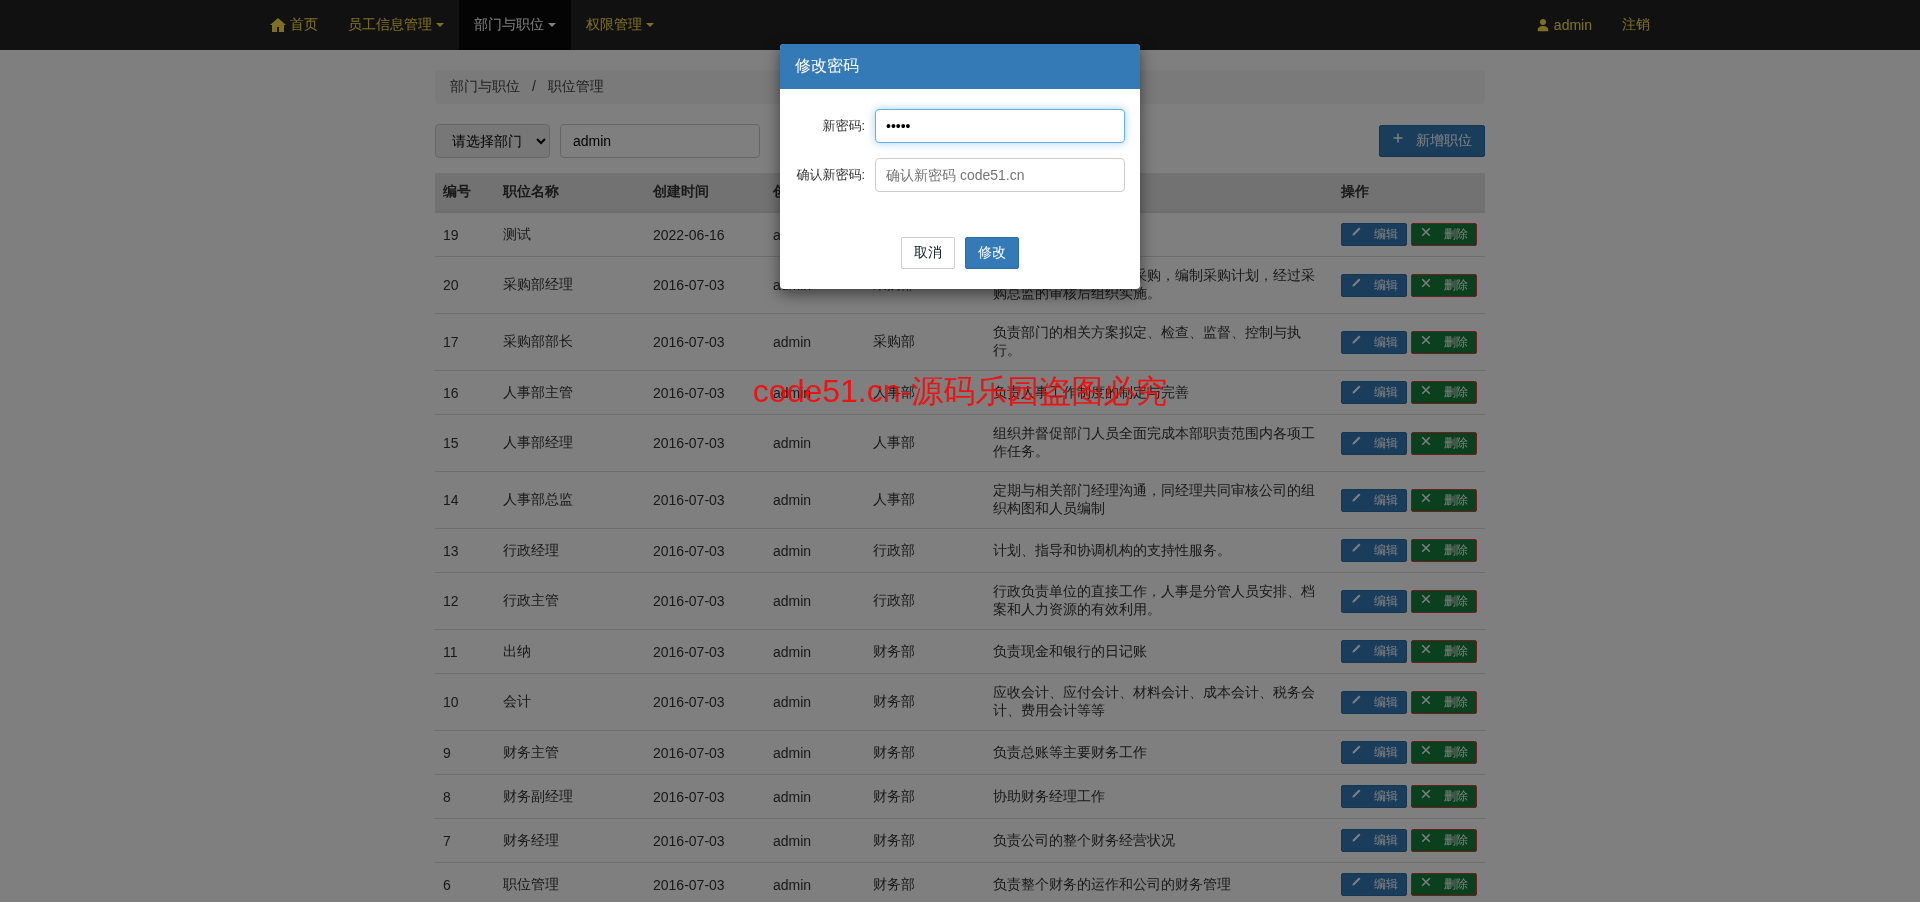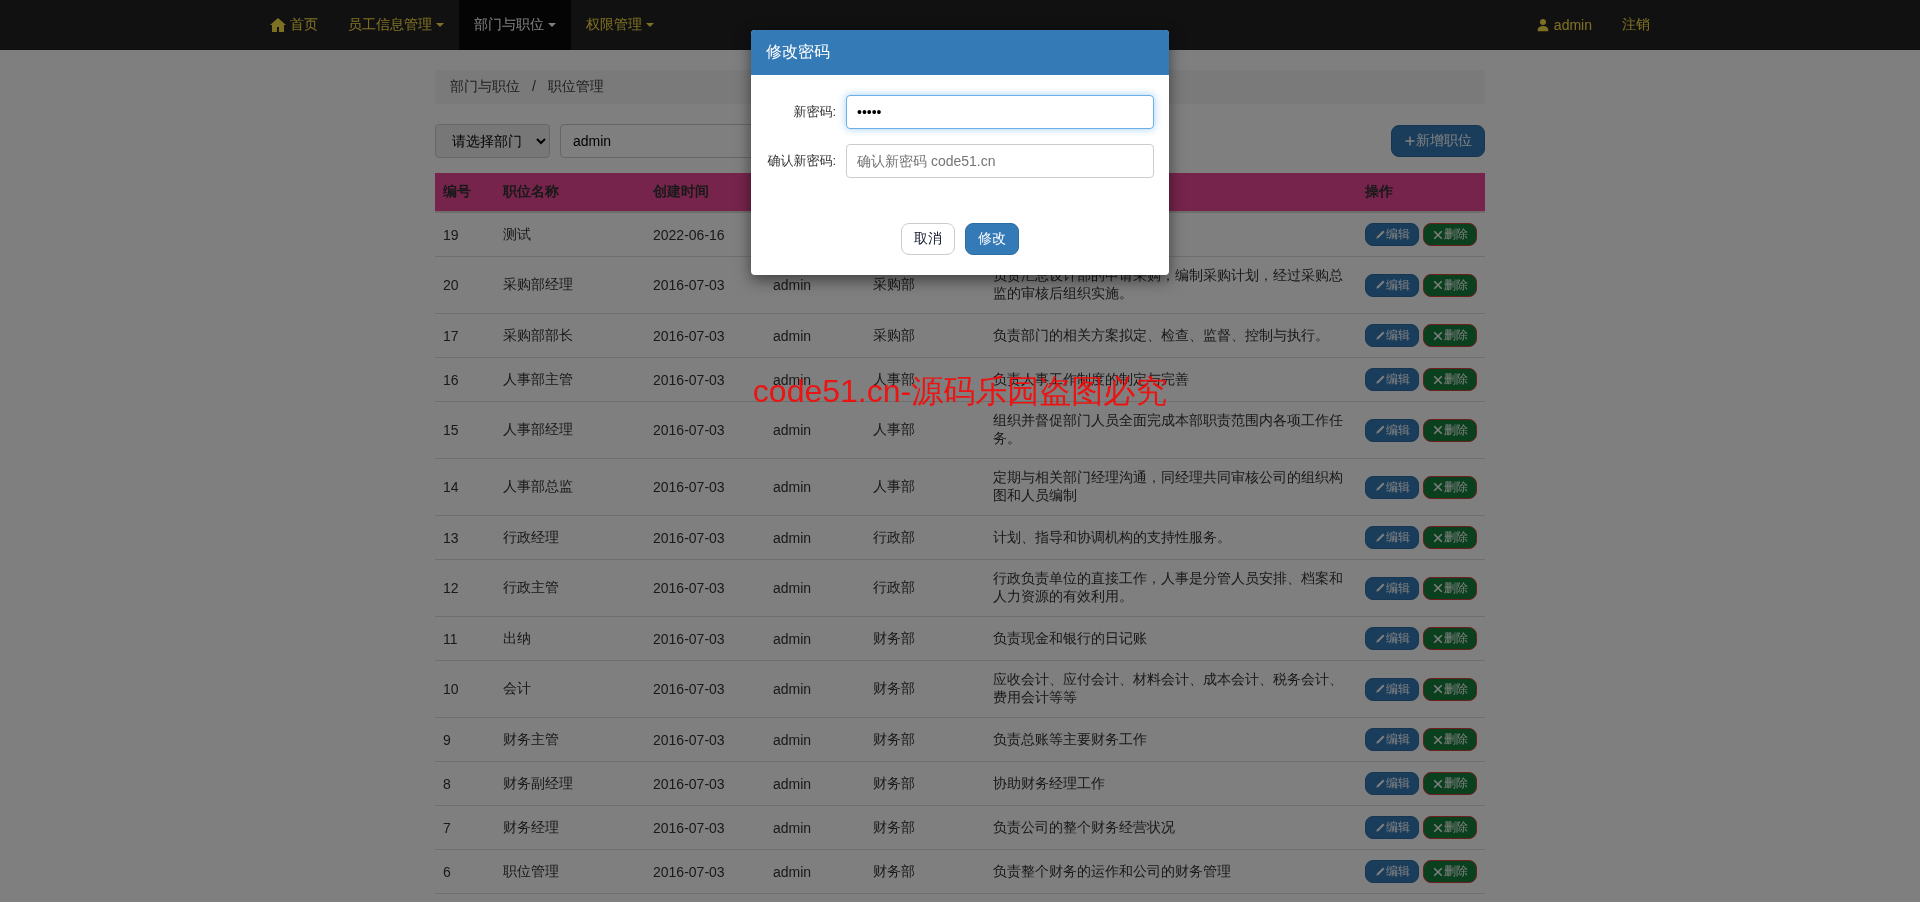--- a/index.html
+++ b/index.html
@@ -10,40 +10,40 @@
 .nav-item.active { background: #080808; color: #fff; }
 .nav-right { margin-left: auto; display: flex; align-items: center; margin-right: 240px; }
 .caret { display: inline-block; width: 0; height: 0; margin-left: 4px; border-left: 4px solid transparent; border-right: 4px solid transparent; border-top: 4px solid currentColor; }
 .container { max-width: 1080px; margin: 0 auto; padding: 0 15px; }
 .breadcrumb { background: #f5f5f5; padding: 8px 15px; margin: 20px 0; border-radius: 4px; font-size: 14px; color: #404040; }
 .breadcrumb .sep { margin: 0 8px; }
 .toolbar { display: flex; gap: 10px; margin-bottom: 15px; align-items: center; }
 .form-control { padding: 6px 12px; border: 1px solid #ccc; border-radius: 4px; font-size: 14px; height: 34px; }
 .select-dept { width: 115px; }
 .search-input { width: 200px; }
-.btn { padding: 6px 12px; border-radius: 8px; border: 1px solid transparent; cursor: pointer; font-size: 14px; display: inline-flex; align-items: center; gap: 0; }
+.btn { padding: 6px 12px; border-radius: 2px; border: 1px solid transparent; cursor: pointer; font-size: 14px; display: inline-flex; align-items: flex-start; gap: 12px; }
 .btn-primary { background: #337ab7; border-color: #2e6da4; color: #fff; }
 .btn-danger { background: #15803d; border-color: #d43f3a; color: #fff; }
 .btn-default { background: #fff; border-color: #ccc; color: #0f172a; }
 .btn-sm { padding: 2px 8px; font-size: 12px; }
 .btn-add { margin-left: auto; }
 table { width: 100%; border-collapse: collapse; }
-thead { background: #ec4899; }
+thead { background: #e5e5e5; }
 th { text-align: left; padding: 10px 8px; border-bottom: 2px solid #ddd; font-weight: bold; }
 td { padding: 10px 8px; border-bottom: 1px solid #ddd; vertical-align: middle; }
 .col-id { width: 60px; }
 .col-name { width: 150px; }
 .col-date { width: 120px; }
 .col-creator { width: 100px; }
 .col-dept { width: 120px; }
 .col-desc { }
 .col-ops { width: 120px; }
 .ops-cell { white-space: nowrap; }
 .overlay { position: fixed; inset: 0; background: rgba(0,0,0,0.5); z-index: 1000; }
-.modal { position: fixed; top: 30px; left: 50%; transform: translateX(-50%); width: 418px; background: #fff; border-radius: 4px; z-index: 1001; box-shadow: 0 5px 15px rgba(0,0,0,0.5); }
+.modal { position: fixed; top: 44px; left: 50%; transform: translateX(-50%); width: 360px; background: #fff; border-radius: 4px; z-index: 1001; box-shadow: 0 5px 15px rgba(0,0,0,0.5); }
 .modal-header { background: #337ab7; color: #fff; padding: 12px 15px; border-radius: 4px 4px 0 0; font-size: 16px; }
 .modal-body { padding: 20px 15px; }
 .form-group { display: flex; align-items: center; margin-bottom: 15px; }
 .form-label { width: 80px; text-align: right; padding-right: 10px; font-size: 13px; }
 .form-input { flex: 1; padding: 6px 10px; border: 1px solid #ccc; border-radius: 4px; font-size: 14px; height: 34px; }
 .form-input.focused { border-color: #66afe9; box-shadow: 0 0 8px rgba(102,175,233,0.6); outline: none; }
 .modal-footer { text-align: center; padding: 10px 15px 20px; display: flex; gap: 10px; justify-content: center; }
 .icon-svg { width: 12px; height: 12px; fill: currentColor; display: inline-block; vertical-align: middle; }
 .icon-home { width: 16px; height: 16px; margin-right: 4px; }
 .icon-user { width: 14px; height: 14px; margin-right: 4px; }

